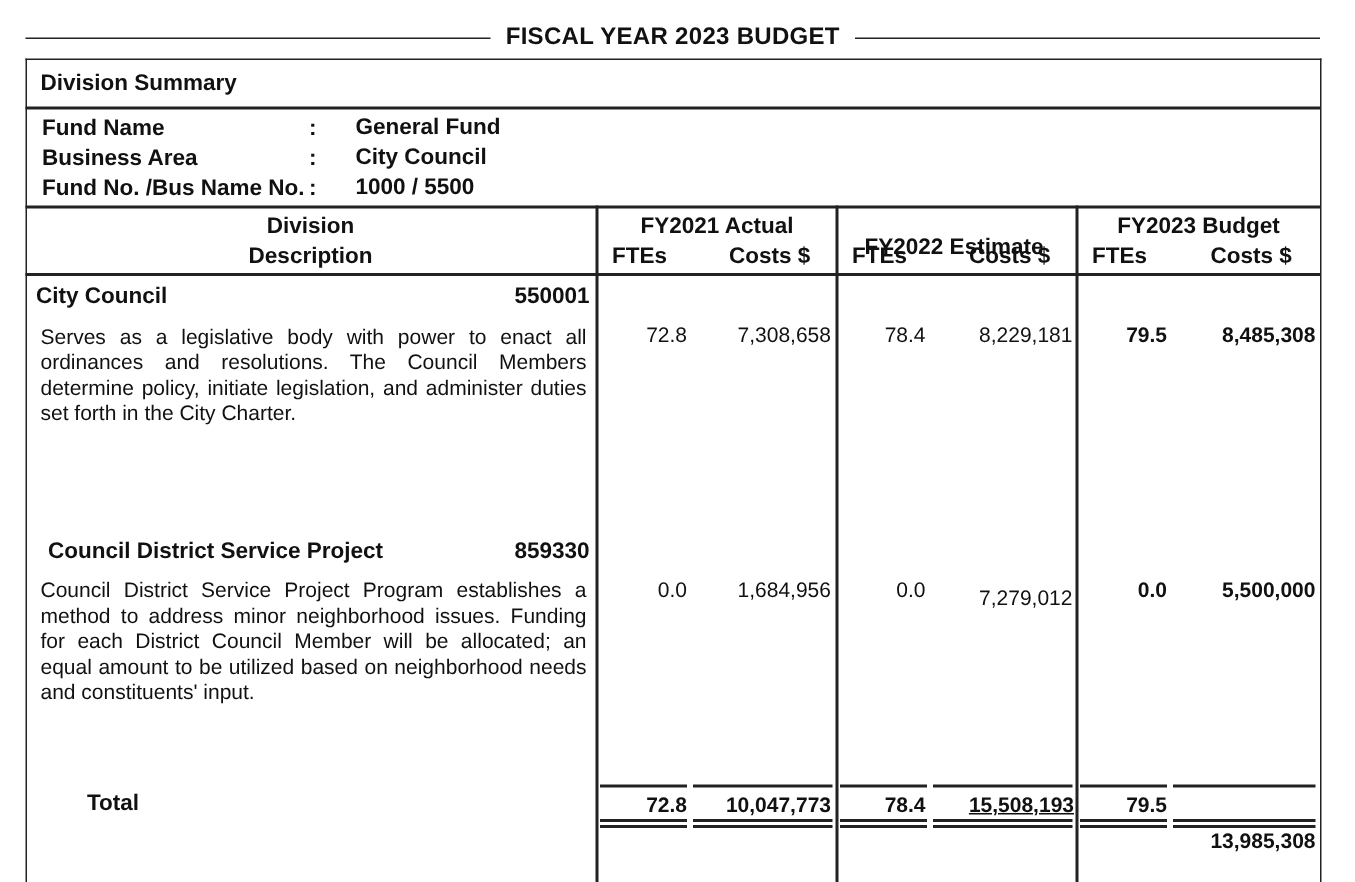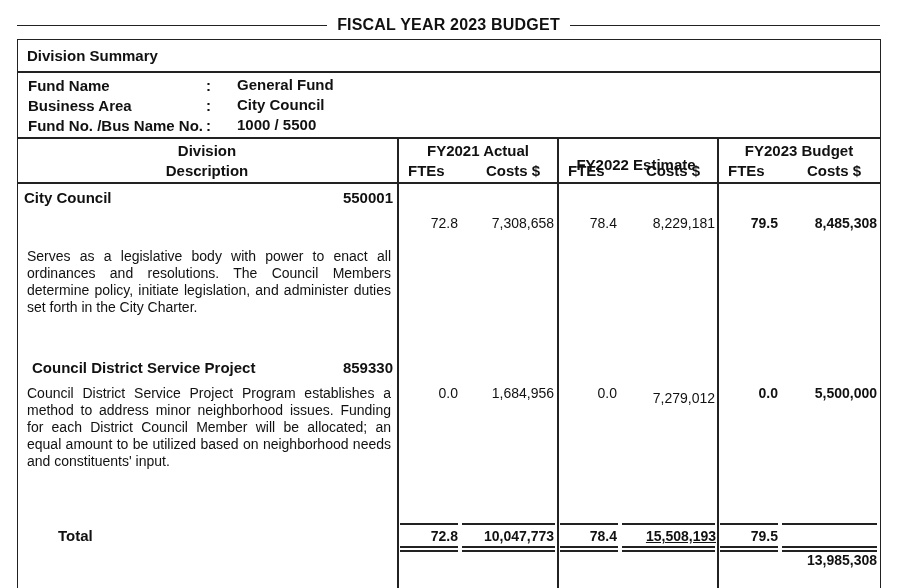--- a/index.html
+++ b/index.html
@@ -64,21 +64,21 @@
 <div class="abs bold t14 ctr" style="left:558px;width:156px;top:156px;">FY2022 Estimate</div>
 <div class="abs bold t14" style="left:568px;top:162px;">FTEs</div>
 <div class="abs bold t14" style="left:646px;top:162px;">Costs $</div>
 
 <div class="abs bold t14 ctr" style="left:718px;width:162px;top:142px;">FY2023 Budget</div>
 <div class="abs bold t14" style="left:728px;top:162px;">FTEs</div>
 <div class="abs bold t14" style="left:807px;top:162px;">Costs $</div>
 
 <div class="abs bold t14" style="left:24px;top:189px;">City Council</div>
 <div class="abs bold t14" style="left:340px;top:189px;width:53px;text-align:right;">550001</div>
-<div class="abs desc" style="left:27px;top:216px;width:364px;margin-top:32px;">Serves as a legislative body with power to enact all ordinances and resolutions. The Council Members determine policy, initiate legislation, and administer duties set forth in the City Charter.</div>
+<div class="abs desc" style="left:27px;top:216px;width:364px;">Serves as a legislative body with power to enact all ordinances and resolutions. The Council Members determine policy, initiate legislation, and administer duties set forth in the City Charter.</div>
 <div class="abs num" style="left:398px;width:60px;top:215px;">72.8</div>
 <div class="abs num" style="left:460px;width:94px;top:215px;">7,308,658</div>
 <div class="abs num" style="left:558px;width:59px;top:215px;">78.4</div>
 <div class="abs num" style="left:620px;width:95px;top:215px;">8,229,181</div>
 <div class="abs num bold" style="left:718px;width:60px;top:215px;">79.5</div>
 <div class="abs num bold" style="left:780px;width:97px;top:215px;">8,485,308</div>
 
 <div class="abs bold t14" style="left:32px;top:359px;">Council District Service Project</div>
 <div class="abs bold t14" style="left:340px;top:359px;width:53px;text-align:right;">859330</div>
 <div class="abs desc" style="left:27px;top:385px;width:364px;">Council District Service Project Program establishes a method to address minor neighborhood issues. Funding for each District Council Member will be allocated; an equal amount to be utilized based on neighborhood needs and constituents' input.</div>

